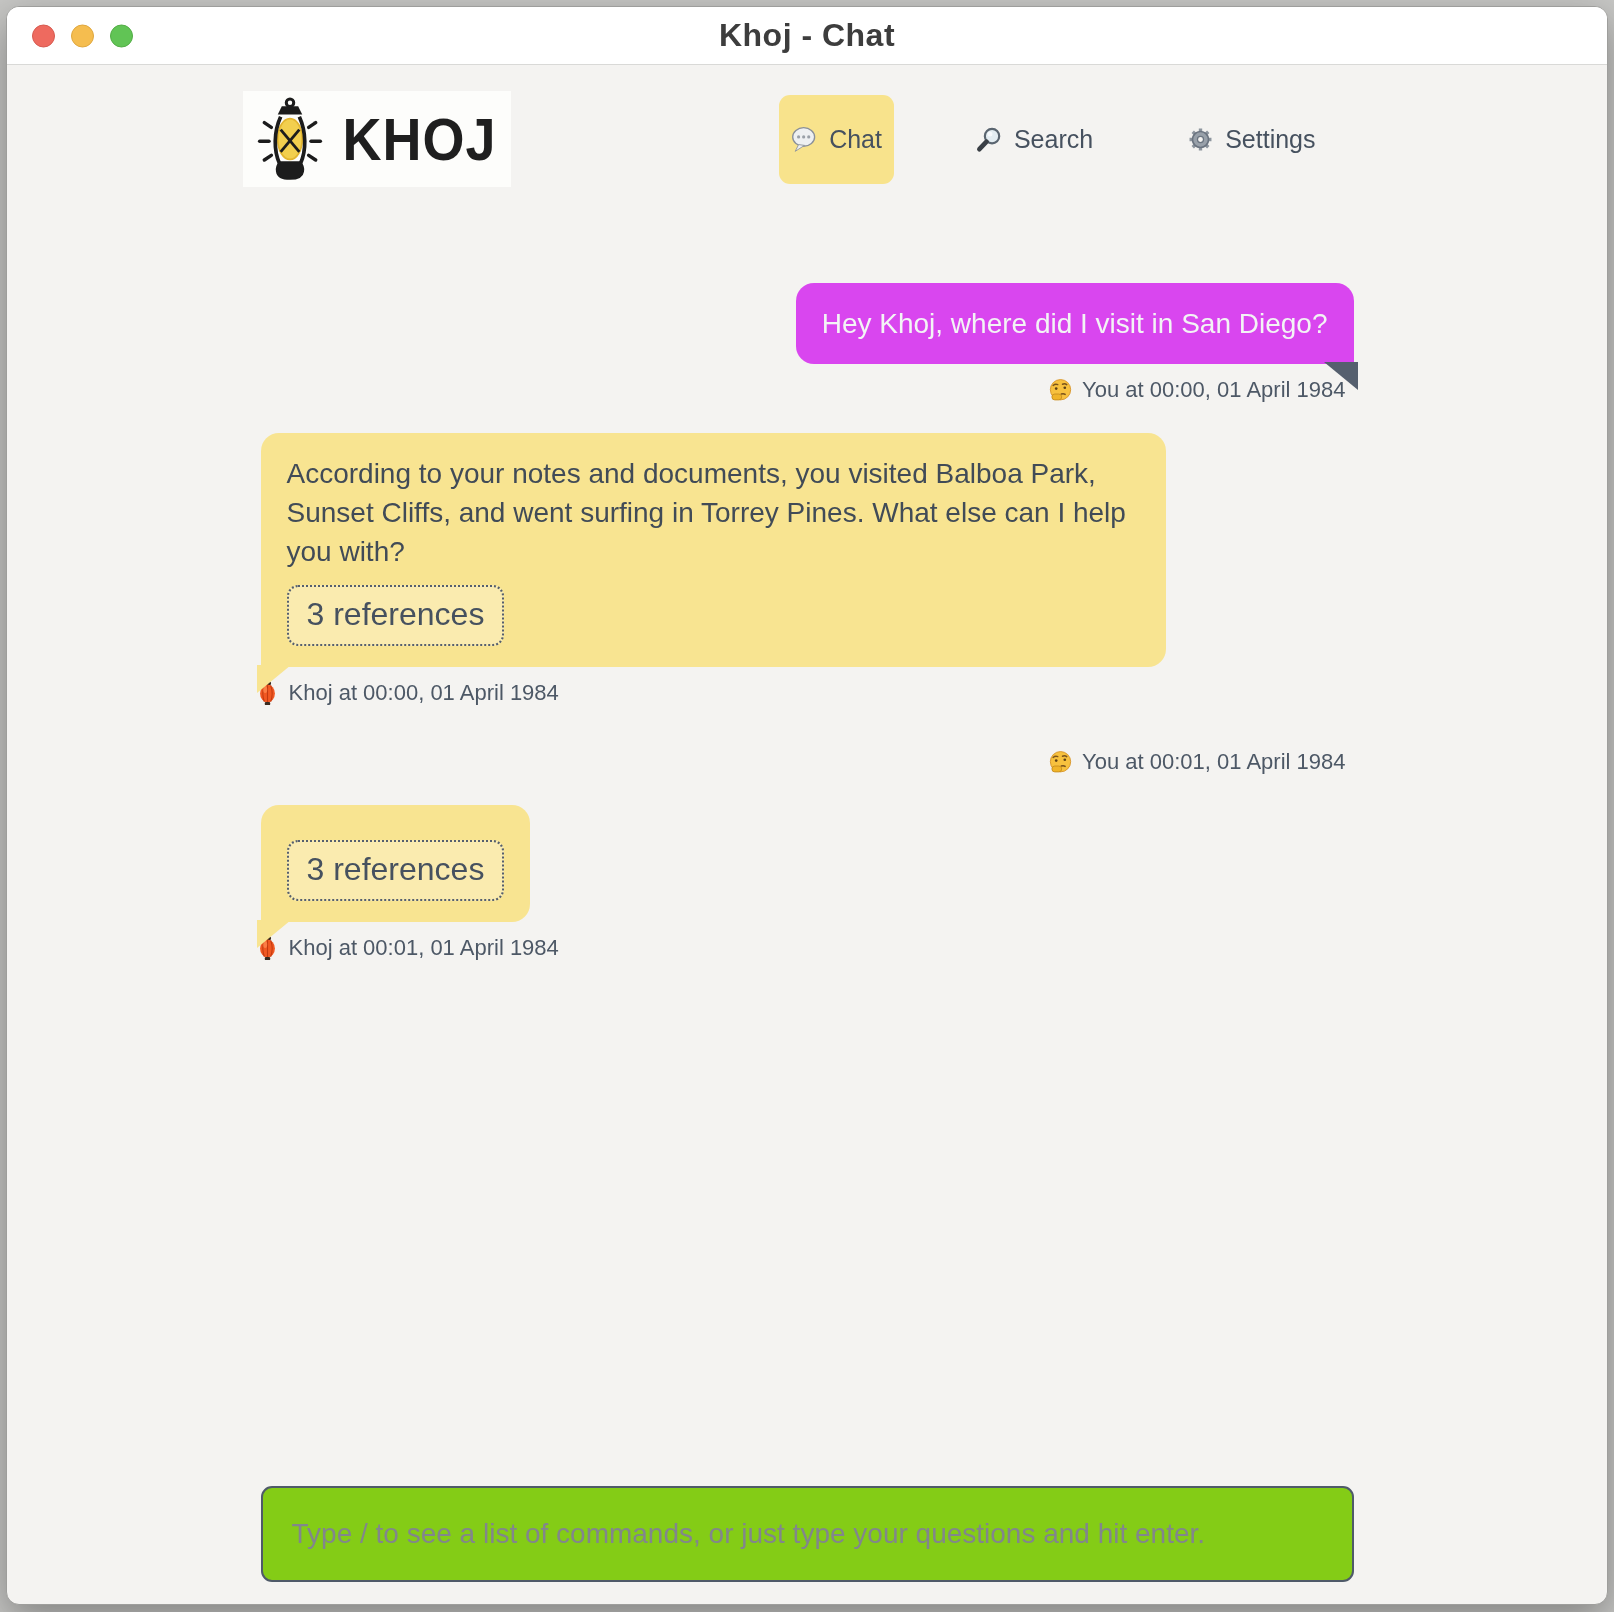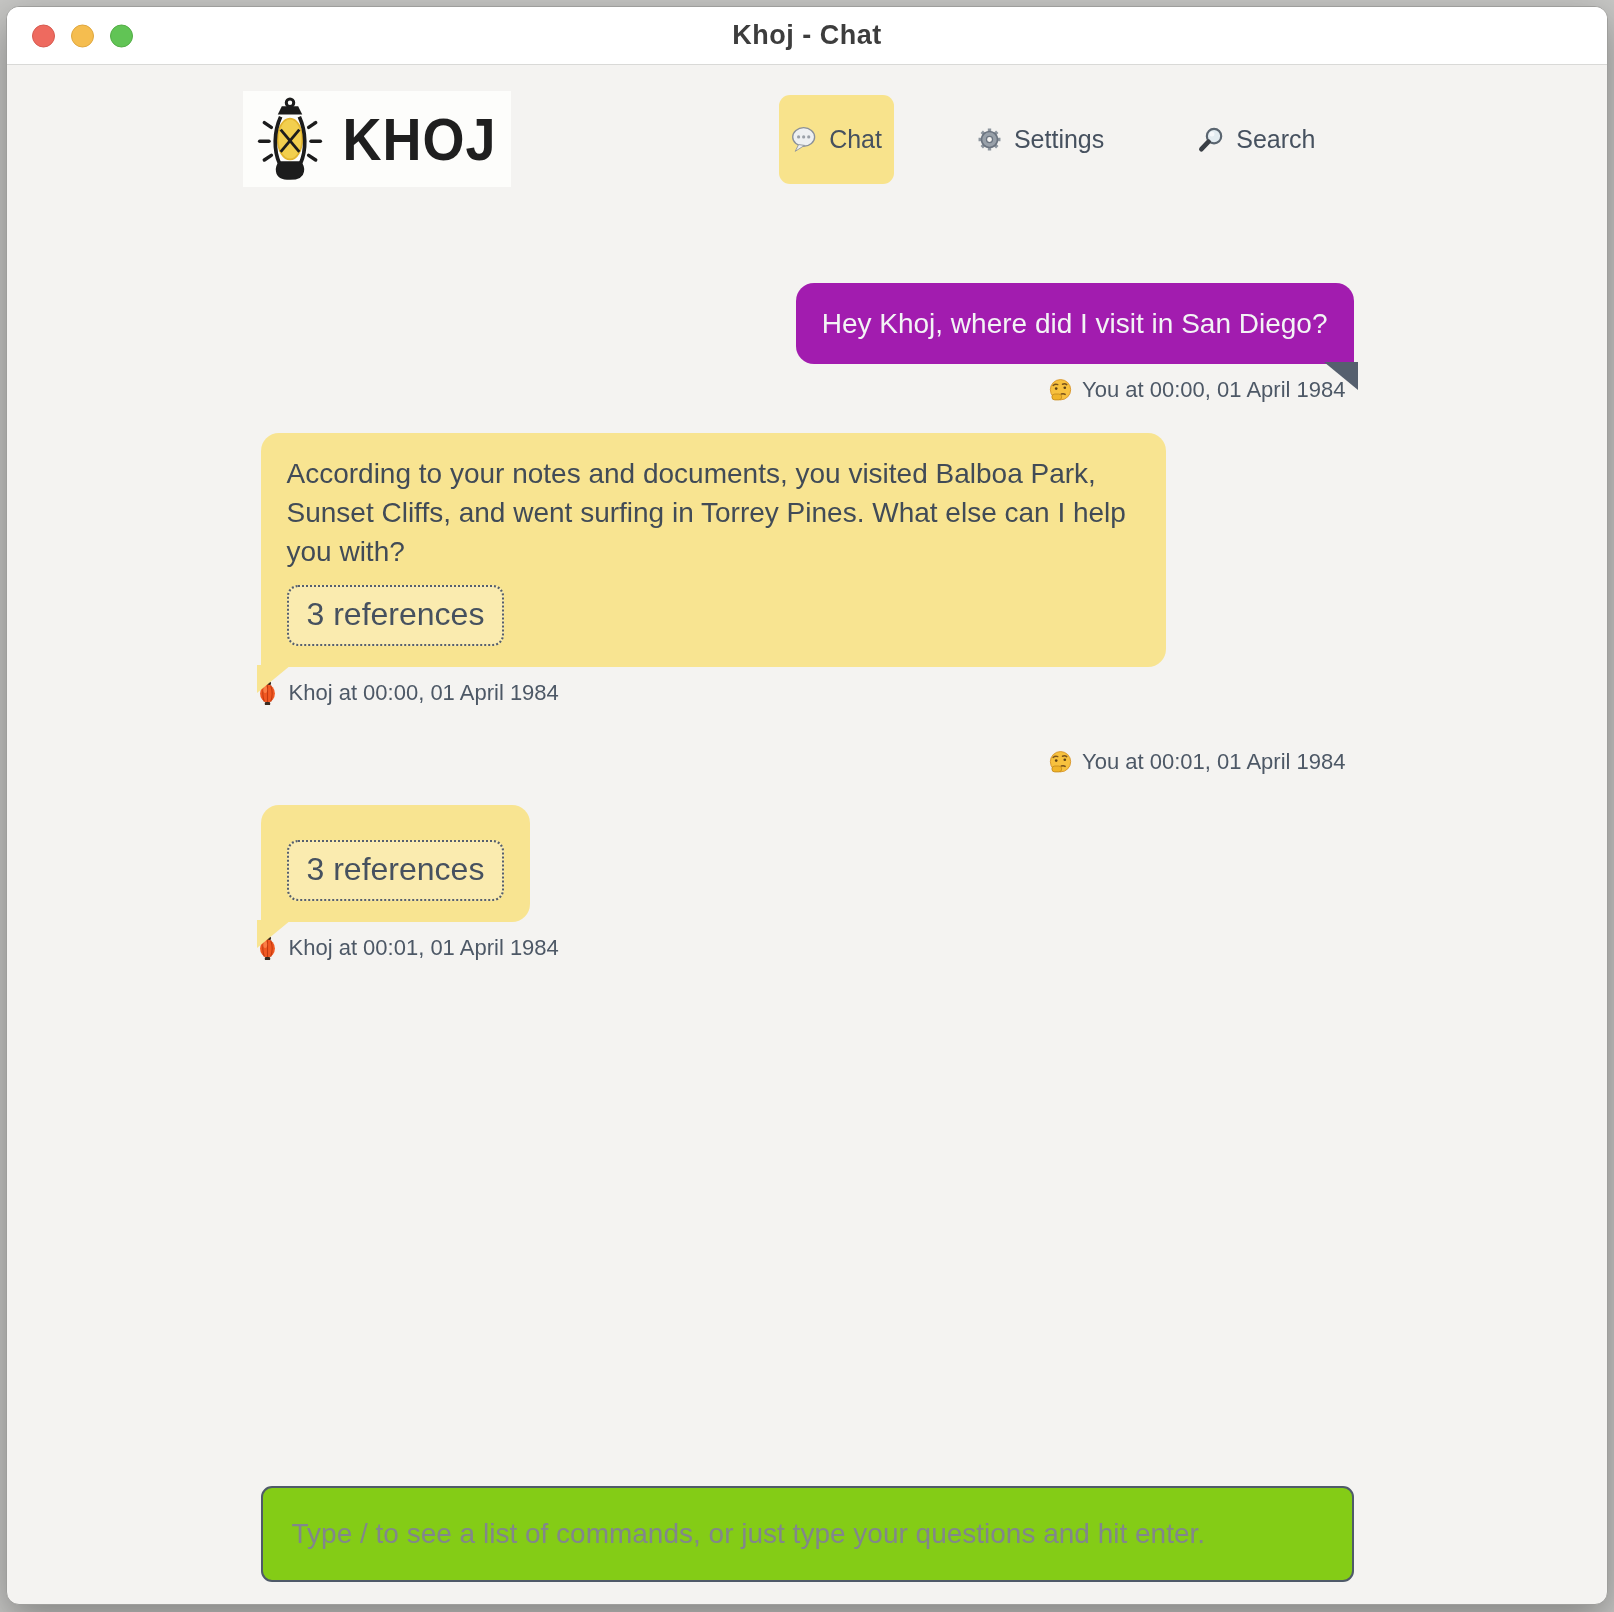--- a/index.html
+++ b/index.html
@@ -25,21 +25,21 @@
     background:#ffffff;
     border-bottom:1px solid #d9d9d7;
     position:relative;
     display:flex; align-items:center; justify-content:center;
   }
   .traffic { position:absolute; left:25px; top:50%; transform:translateY(-50%); display:flex; gap:16px; }
   .light { width:21px; height:21px; border-radius:50%; }
   .light.red    { background:#ee6a5f; border:1px solid #d65a50; }
   .light.yellow { background:#f5bd4f; border:1px solid #dfa73e; }
   .light.green  { background:#61c455; border:1px solid #52ad45; }
-  .win-title { font-size:27px; font-weight:bold; color:#3d3d3d; letter-spacing:.5px; }
+  .win-title { font-size:32px; font-weight:bold; color:#3d3d3d; letter-spacing:.5px; }
 
   
   .main { flex:1; display:flex; flex-direction:column; width:1093px; margin:0 auto; min-height:0; }
 
   
   .header-row {
     flex:0 0 auto;
     margin-top:26px;
     display:flex; align-items:center; justify-content:space-between;
   }
@@ -70,21 +70,21 @@
   .msg.khoj { align-items:flex-start; }
 
   .bubble {
     position:relative;
     font-size:28px; line-height:39px;
     padding:21px 26px;
     border-radius:18px;
     box-sizing:border-box;
   }
   .msg.you .bubble {
-    background:#a21caf; color:#f3f4f5;
+    background:#d946ef; color:#f3f4f5;
     border-bottom-right-radius:0;
     max-width:80%;
   }
   .msg.you .bubble::after {
     content:""; position:absolute; right:-4px; bottom:-26px;
     border-top:28px solid #555f6e;
     border-left:34px solid transparent;
   }
   .msg.khoj .bubble {
     background:#f8e491; color:#414b57;
@@ -218,29 +218,29 @@
 
       <div class="nav">
         <div class="nav-item active">
           <svg class="nav-icon" viewBox="0 0 32 32">
               <use href="#icon-balloon"></use>
             </svg>
           <span>Chat</span>
         </div>
         <div class="nav-item">
           <svg class="nav-icon" viewBox="0 0 32 32">
-              <use href="#icon-gear"></use>
-            </svg>
-          <span>Settings</span>
+              <use href="#icon-magnifier"></use>
+            </svg>
+          <span>Search</span>
         </div>
         <div class="nav-item">
           <svg class="nav-icon" viewBox="0 0 32 32">
-              <use href="#icon-magnifier"></use>
-            </svg>
-          <span>Search</span>
+              <use href="#icon-gear"></use>
+            </svg>
+          <span>Settings</span>
         </div>
       </div>
     </div>
 
     <div class="messages">
 
       <div class="msg you">
         <div class="bubble">Hey Khoj, where did I visit in San Diego?</div>
         <div class="meta-row">
           <svg class="meta-icon" viewBox="0 0 32 32">

